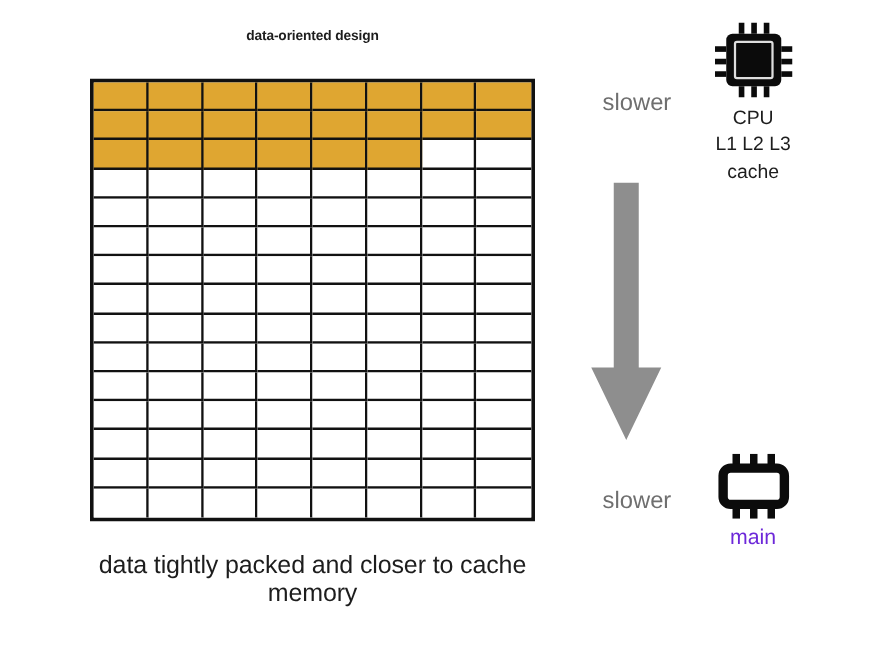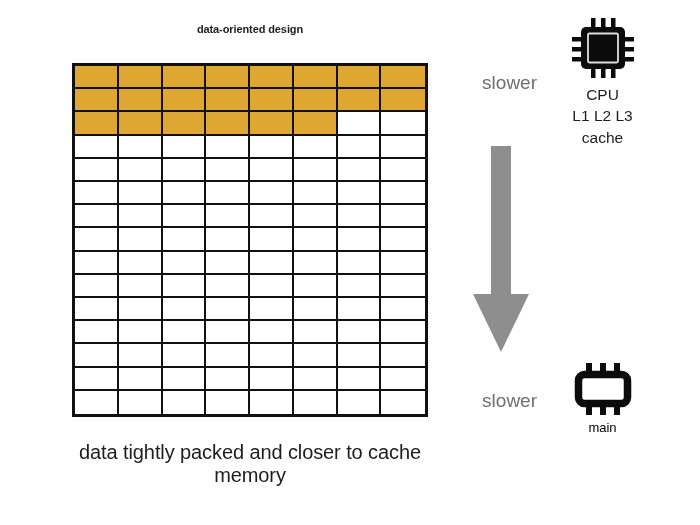--- a/index.html
+++ b/index.html
@@ -138,23 +138,23 @@
     left: 535px;
     top: 363px;
     width: 135px;
     text-align: center;
   }
   #memory-icon {
     display: block;
     margin: 0 auto 4px auto;
   }
   #memory-label {
-    font-size: 13px;
+    font-size: 17px;
     line-height: 1.32;
-    color: #000000;
+    color: #6d28d9;
   }
   #memory-label div {
     white-space: nowrap;
   }
 </style>
 </head>
 <body>
 
 <div id="stage">
 

